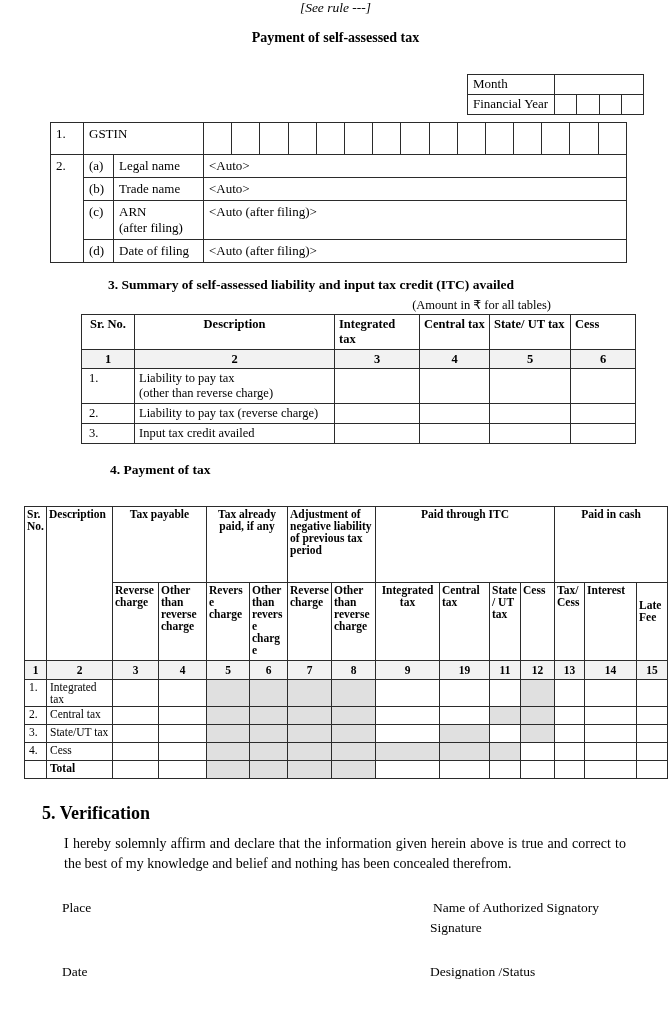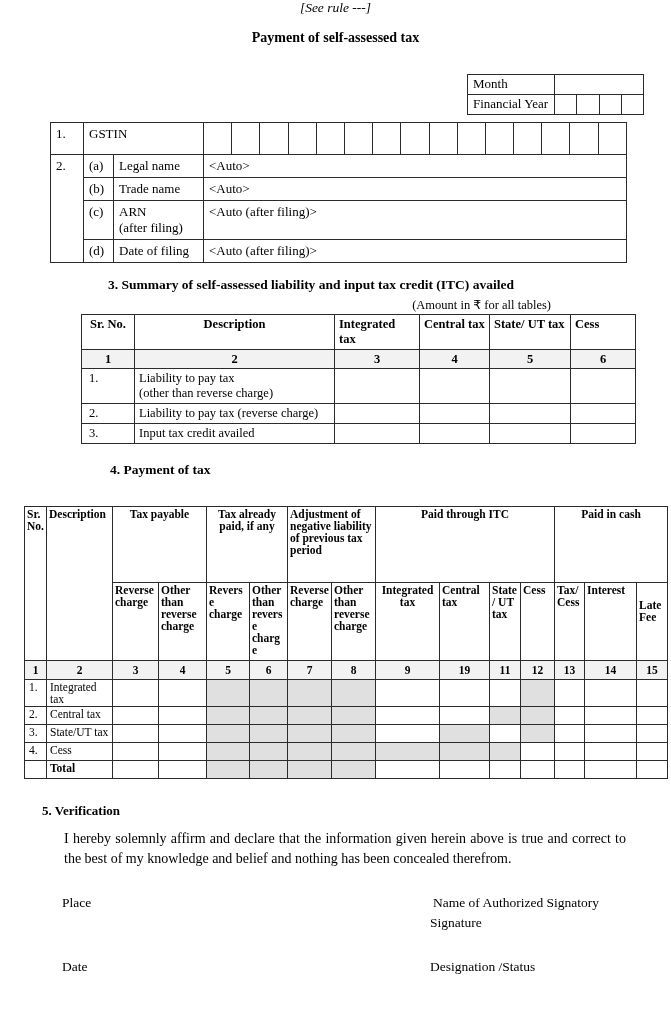--- a/index.html
+++ b/index.html
@@ -55,21 +55,21 @@
   .t4 .hr1{height:76px;}
   .t4 .hr2{height:78px;}
   .t4 .c{text-align:center;margin-left:27px;}
   .t4 .late{padding-top:16px;}
   .t4 .sr{padding-left:4px;}
   .t4 .desc{padding-left:3px;}
   .t4 tbody tr{height:18px;}
   td.blk{background:var(--blk);}
 
   
-  .s5head{margin:24px 0 0 42px;font-size:13px;font-weight:bold;}
+  .s5head{margin:24px 0 0 42px;font-size:18px;font-weight:bold;}
   .para{margin:10px 45px 12px 64px;font-size:14px;line-height:20px;text-align:justify;}
 
   
   .sig{margin-top:26px;font-size:13.5px;}
   .sig-row{display:flex;padding-left:62px;height:20px;}
   .sig-left{width:368px;}
   .sig-gap{margin-top:24px;}
   .name-indent{padding-left:3px;}
 </style>
 </head>

